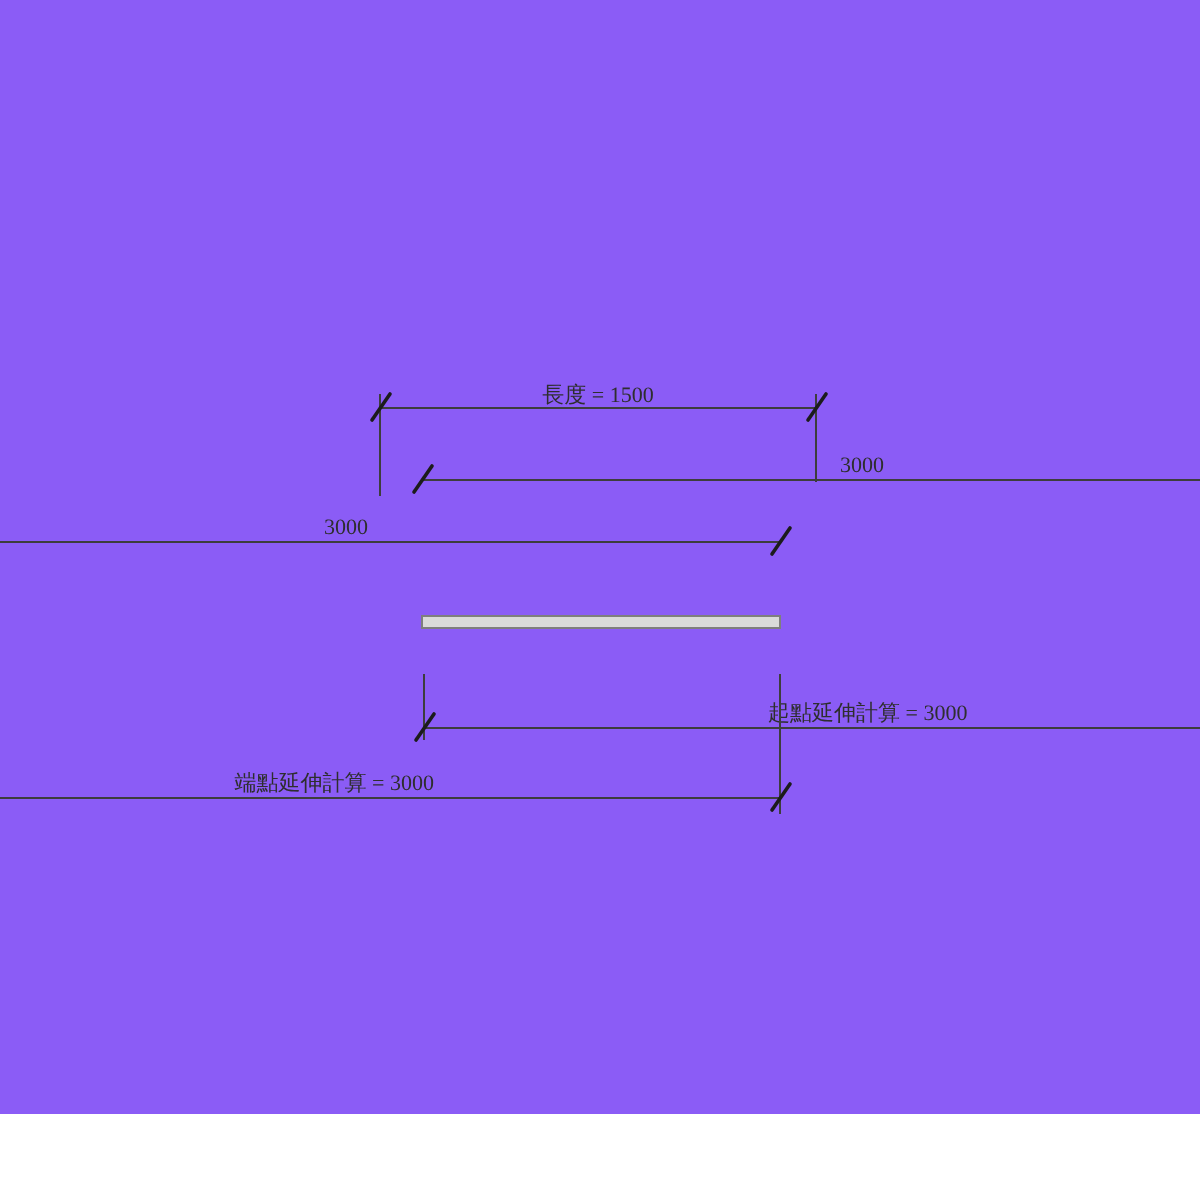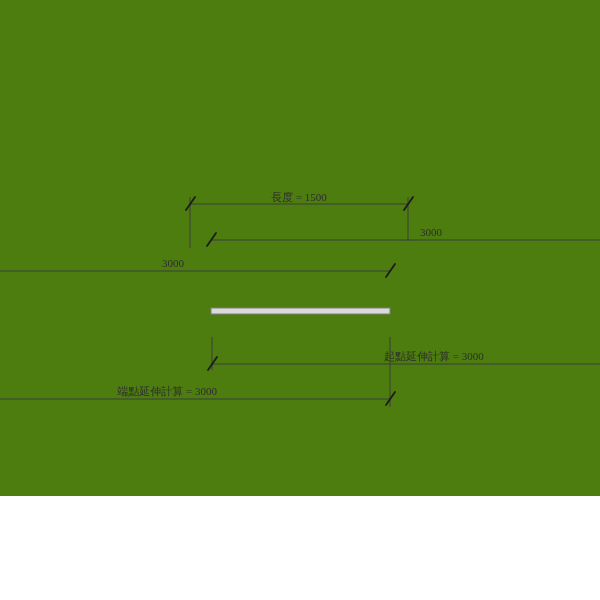--- a/index.html
+++ b/index.html
@@ -3,22 +3,22 @@
 <meta charset="utf-8">
 <style>
   html, body {
     margin: 0;
     padding: 0;
     background: #ffffff;
   }
   .stage {
     position: relative;
     width: 600px;
-    height: 496px;
-    background: #4d7c0f;
+    height: 557px;
+    background: #8b5cf6;
     overflow: hidden;
     font-family: "Liberation Serif", "DejaVu Serif", serif;
   }
   svg { display: block; }
   .dim-text {
     font-family: "Liberation Serif", "DejaVu Serif", serif;
     font-size: 11px;
   }
   .thin  { stroke-width: 1; fill: none; }
   .tickline { stroke-width: 1.8; fill: none; stroke-linecap: round; }

